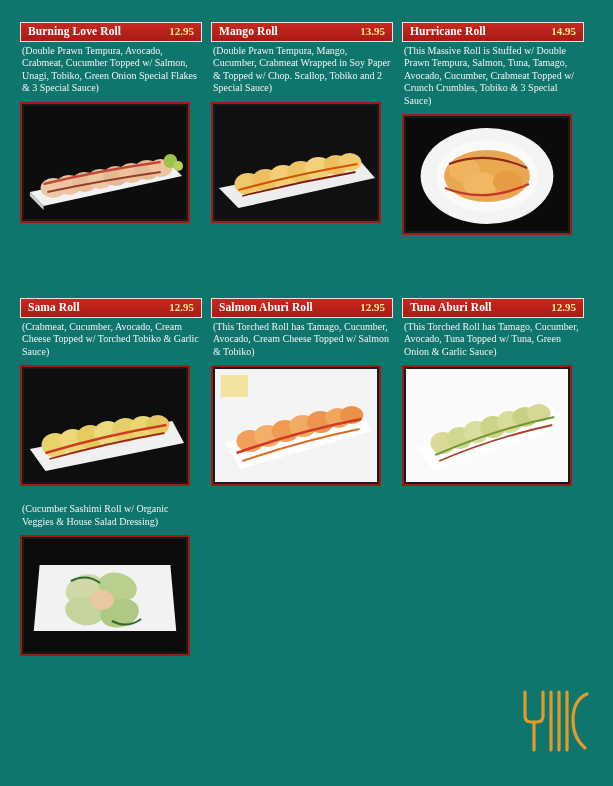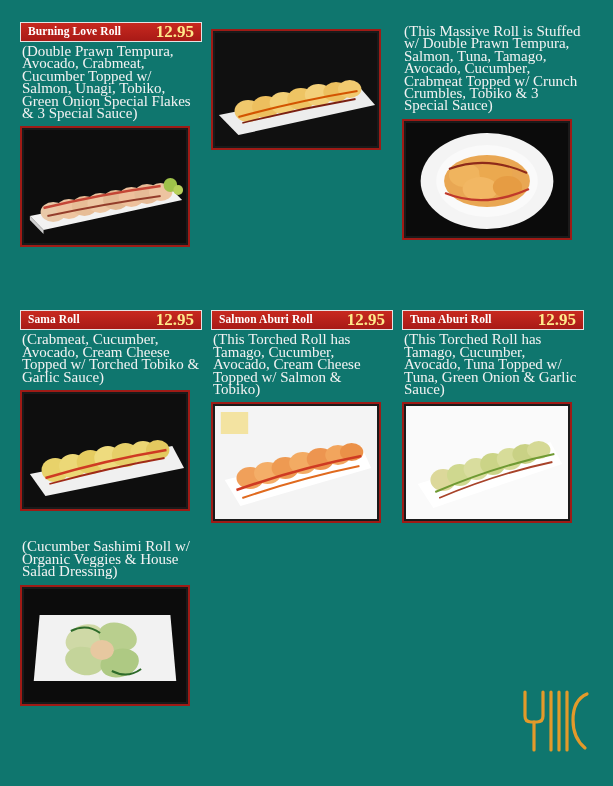--- a/index.html
+++ b/index.html
@@ -52,27 +52,27 @@
   .title-bar .name {
     font-weight: bold;
     font-size: 11.5px;
     color: #ffffff;
     letter-spacing: .1px;
     line-height: 13px;
     white-space: nowrap;
   }
   .title-bar .price {
     font-weight: bold;
-    font-size: 17px;
+    font-size: 11px;
     color: #ffe98a;
     margin-left: 8px;
     line-height: 13px;
   }
   .desc {
-    font-size: 15px;
+    font-size: 10px;
     line-height: 12.4px;
     color: #f2f2f2;
     padding: 3px 2px 0 2px;
     font-family: "Liberation Serif", serif;
   }
   .photo-frame {
     margin-top: 7px;
     border: 2px solid #9e1b16;
     padding: 2px;
     background: #1a1a1a;
@@ -136,20 +136,25 @@
             </g>
             <circle cx="150" cy="55" r="7" fill="#9fc24a"></circle>
             <circle cx="158" cy="60" r="5" fill="#b7d05a"></circle>
             <rect x="0" y="0" width="166" height="113" fill="none"></rect>
           </svg>
         </div>
       </div>
     </div>
 
     <div class="item">
+      <div class="title-bar">
+        <span class="name">Mango Roll</span>
+        <span class="price">13.95</span>
+      </div>
+      <div class="desc">(Double Prawn Tempura, Mango, Cucumber, Crabmeat Wrapped in Soy Paper &amp; Topped w/ Chop. Scallop, Tobiko and 2 Special Sauce)</div>
       <div class="photo-frame">
         <div class="photo">
           <svg viewBox="0 0 166 113" preserveAspectRatio="none">
             <rect width="166" height="113" fill="#101010"></rect>
             <polygon points="4,82 148,54 164,72 24,102" fill="#ededed"></polygon>
             <g>
               <ellipse cx="34" cy="78" rx="14" ry="11" fill="#f0c86c"></ellipse>
               <ellipse cx="52" cy="74" rx="14" ry="11" fill="#edbf5e"></ellipse>
               <ellipse cx="70" cy="70" rx="14" ry="11" fill="#f2cf76"></ellipse>
               <ellipse cx="88" cy="66" rx="14" ry="11" fill="#eec463"></ellipse>
@@ -160,20 +165,24 @@
             <g>
               <path d="M24 84 q60 -16 122 -26" stroke="#d35400" stroke-width="2.2" fill="none"></path>
               <path d="M28 90 q58 -14 116 -24" stroke="#7a1f12" stroke-width="1.8" fill="none"></path>
             </g>
           </svg>
         </div>
       </div>
     </div>
 
     <div class="item">
+      <div class="title-bar">
+        <span class="name">Hurricane Roll</span>
+        <span class="price">14.95</span>
+      </div>
       <div class="desc">(This Massive Roll is Stuffed w/ Double Prawn Tempura, Salmon, Tuna, Tamago, Avocado, Cucumber, Crabmeat Topped w/ Crunch Crumbles, Tobiko &amp; 3 Special Sauce)</div>
       <div class="photo-frame">
         <div class="photo">
           <svg viewBox="0 0 166 113" preserveAspectRatio="none">
             <rect width="166" height="113" fill="#0b0b0b"></rect>
             <ellipse cx="83" cy="58" rx="68" ry="48" fill="#f4f4f4"></ellipse>
             <ellipse cx="83" cy="58" rx="52" ry="36" fill="#fafafa"></ellipse>
             <g>
               <ellipse cx="83" cy="58" rx="44" ry="26" fill="#e8a24a" opacity="0.95"></ellipse>
               <ellipse cx="60" cy="52" rx="16" ry="12" fill="#f0b45e"></ellipse>

